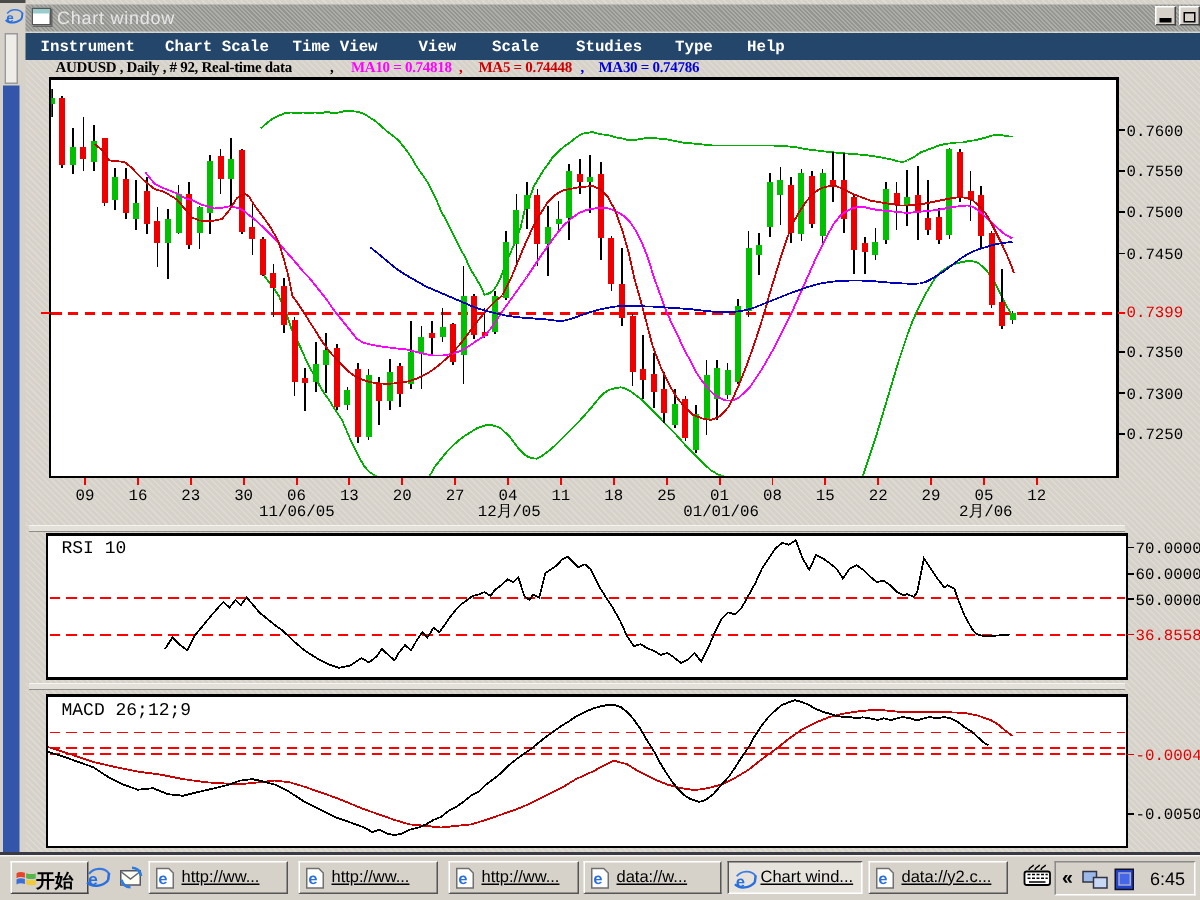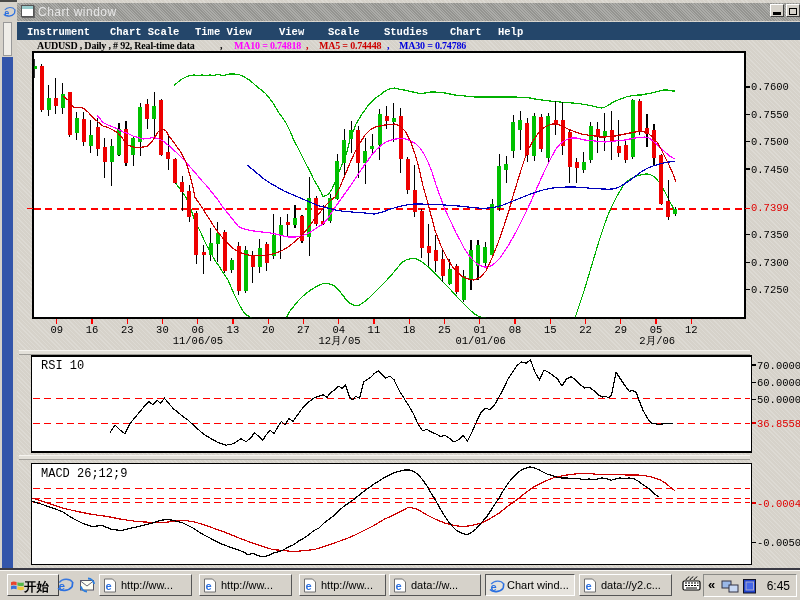--- a/index.html
+++ b/index.html
@@ -24,21 +24,21 @@
 #infobar { left:17px; top:40px; width:783px; height:28px; position:absolute;
   font-family:Liberation Serif, serif; font-size:10px; font-weight:bold; letter-spacing:-0.2px; white-space:pre; }
 #infobar span { position:absolute; top:0; }
 #taskbar { left:0; top:570px; width:800px; height:30px; position:absolute; background:#d6d2ca;
   border-top:1px solid #f8f6f2; box-shadow:0 -2px 0 #3a3a44; }
 .pressed { border-top:1.5px solid #555 !important; border-left:1.5px solid #555 !important; border-right:1.5px solid #fff !important; border-bottom:1.5px solid #fff !important; background:#e6e3dd !important; }
 .tbtn { position:absolute; top:3px; height:22px; background:#d6d2ca;
   border-top:1.5px solid #fff; border-left:1.5px solid #fff; border-right:1.5px solid #555; border-bottom:1.5px solid #555;
   font-size:11px; color:#000; overflow:hidden; white-space:nowrap; }
 .bico { position:absolute; left:3px; top:2.5px; }
-.blbl { position:absolute; left:21px; top:3.5px; }
+.blbl { position:absolute; left:21px; top:3.5px;text-decoration:underline; }
 #start { position:absolute; left:7px; top:3px; width:52px; height:22px; background:#d6d2ca;
   border-top:1.5px solid #fff; border-left:1.5px solid #fff; border-right:1.5px solid #444; border-bottom:1.5px solid #444; }
 #start .cn { position:absolute; left:16px; top:3.5px; font-size:12.5px; font-weight:bold; color:#000; }
 #tray { position:absolute; left:703px; top:2.5px; width:94px; height:23px;
   border-top:1px solid #8a8a86; border-left:1px solid #8a8a86; border-bottom:1px solid #fff; border-right:1px solid #fff; }
 #clock { position:absolute; right:6px; top:4px; font-size:12px; color:#000; }
 svg text { font-family:"Liberation Mono",monospace; font-size:10.5px; }
 svg text.mono2 { font-size:12px; }
 </style></head>
 <body>
@@ -66,21 +66,21 @@
     <div style="margin:2.5px auto 0;width:8px;height:7px;border:1.8px solid #000"></div>
   </div>
 
 <div id="menubar">
     <span style="left:10px">Instrument</span>
     <span style="left:93px">Chart Scale</span>
     <span style="left:178px">Time View</span>
     <span style="left:262px">View</span>
     <span style="left:311px">Scale</span>
     <span style="left:367px">Studies</span>
-    <span style="left:433px">Chart</span>
+    <span style="left:433px">Type</span>
     <span style="left:481px">Help</span>
   </div>
 
 <div id="infobar"><span style="left:20px;color:#000">AUDUSD , Daily , # 92, Real-time data</span><span style="left:203px;color:#000">,</span><span style="left:217px;color:#ff00ff">MA10 = 0.74818</span><span style="left:289px;color:#cc0000">,</span><span style="left:302px;color:#cc0000">MA5 = 0.74448</span><span style="left:370px;color:#0000dd">,</span><span style="left:382px;color:#0000dd">MA30 = 0.74786</span></div>
 
 <svg class="abs" style="left:0;top:0" width="800" height="600" shape-rendering="crispEdges">
 <rect x="33.3" y="52.3" width="711.5" height="265.7" fill="#ffffff" stroke="#000000" stroke-width="1.8"></rect>
 <line x1="34" y1="209" x2="744" y2="209" stroke="#ff0000" stroke-width="1.5" stroke-dasharray="7,4.3"></line>
 <line x1="745" y1="208.5" x2="750" y2="208.5" stroke="#ff0000" stroke-width="1.4"></line>
 <line x1="27" y1="208.5" x2="33" y2="208.5" stroke="#ff0000" stroke-width="1.4"></line>

